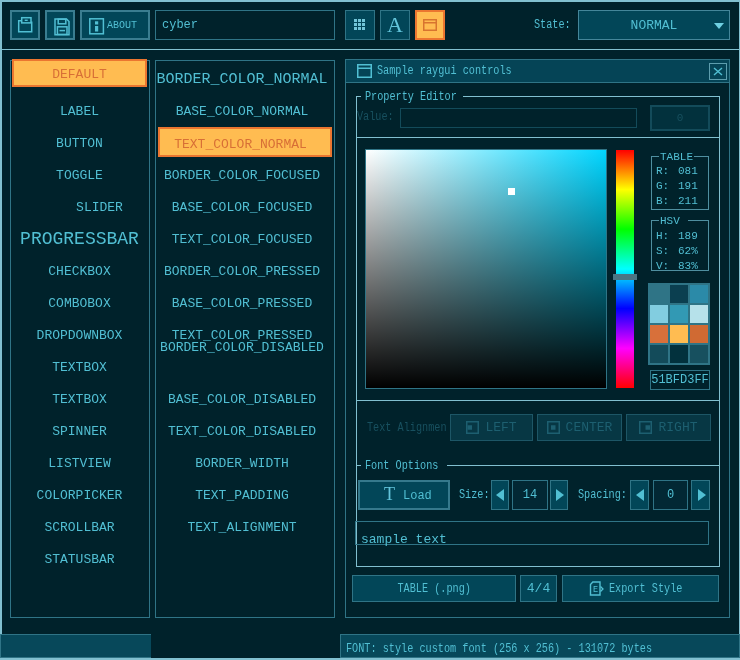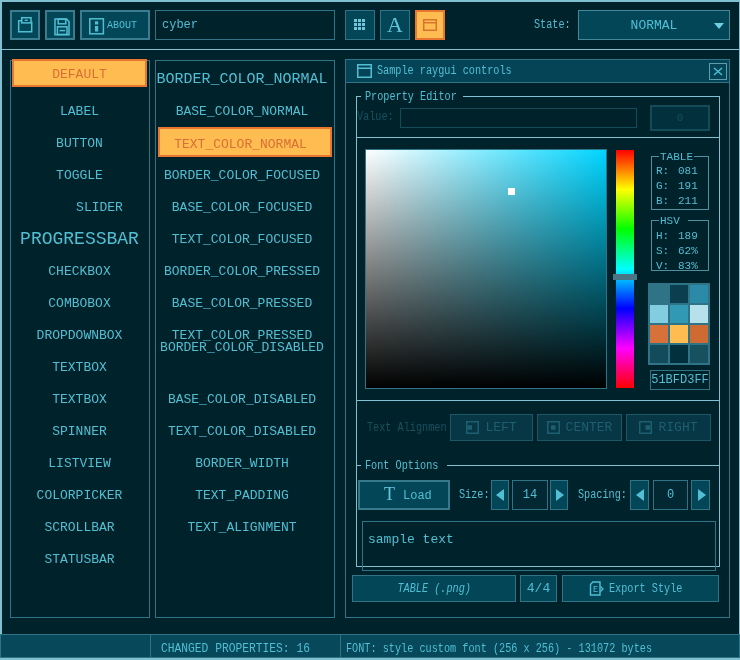--- a/index.html
+++ b/index.html
@@ -266,40 +266,37 @@
       </svg>
 </div>
 <div class="abs" style="left:653px;top:480px;width:35px;height:30px;background:#022834;border:1px solid #2f7486;box-sizing:border-box;">
   <div class="ctr txt" style="width:100%;height:100%;font-size:12px;">0</div>
 </div>
 <div class="abs btn1" style="left:691px;top:480px;width:19px;height:30px;">
   <svg class="abs" style="left:6px;top:8px;" width="8" height="12" viewBox="0 0 8 12">
         <polygon points="0,0 0,12 8,6" fill="#51bfd3"></polygon>
       </svg>
 </div>
-<div class="abs b2f" style="left:355px;top:521px;width:354px;height:50px;margin-left:7px;">
+<div class="abs b2f" style="left:355px;top:521px;width:354px;height:24px;">
   <div class="abs txt" style="left:5px;top:10px;font-size:13px;">sample text</div>
 </div>
 
-<div class="abs btn1" style="left:352px;top:575px;width:164px;height:27px;font-style:italic;">
+<div class="abs btn1" style="left:352px;top:575px;width:164px;height:27px;">
   <div class="ctr txt" style="width:100%;height:100%;font-size:12px;"><span style="transform:scaleX(0.85);">TABLE (.png)</span></div>
 </div>
 <div class="abs btn1" style="left:520px;top:575px;width:37px;height:27px;">
   <div class="ctr txt" style="width:100%;height:100%;font-size:13px;">4/4</div>
 </div>
 <div class="abs btn1" style="left:562px;top:575px;width:157px;height:27px;">
   <svg class="abs" style="left:26px;top:5px;" width="15" height="15" viewBox="0 0 15 15">
     <path d="M3.8 1 H11 V14 H1.5 V3.5 Z" fill="none" stroke="#51bfd3" stroke-width="1.4"></path>
     <text x="4" y="11" font-size="8.5" fill="#51bfd3" font-family="Liberation Mono">E</text>
     <path d="M11.5 5.5 L14 8 L11.5 10.5" fill="none" stroke="#51bfd3" stroke-width="1.3"></path>
   </svg>
   <div class="abs txt lbl" style="left:46px;top:6px;">Export Style</div>
 </div>
 
 <div class="abs" style="left:0;top:634px;width:151px;height:24px;background:#07485a;border:1px solid #2f7486;border-right:none;box-sizing:border-box;"></div>
-<div class="abs" style="left:150px;top:634px;width:191px;height:24px;background:#07485a;border:1px solid #2f7486;border-right:none;box-sizing:border-box;">
-  <div class="abs txt" style="left:10px;top:7px;font-size:12px;transform:scaleX(0.94);transform-origin:0 50%;">CHANGED PROPERTIES: 16</div>
-</div>
 <div class="abs" style="left:340px;top:634px;width:400px;height:24px;background:#07485a;border:1px solid #2f7486;box-sizing:border-box;">
   <div class="abs txt lbl" style="left:5px;top:7px;">FONT: style custom font (256 x 256) - 131072 bytes</div>
 </div>
 
 </div>
 
 </body></html>

